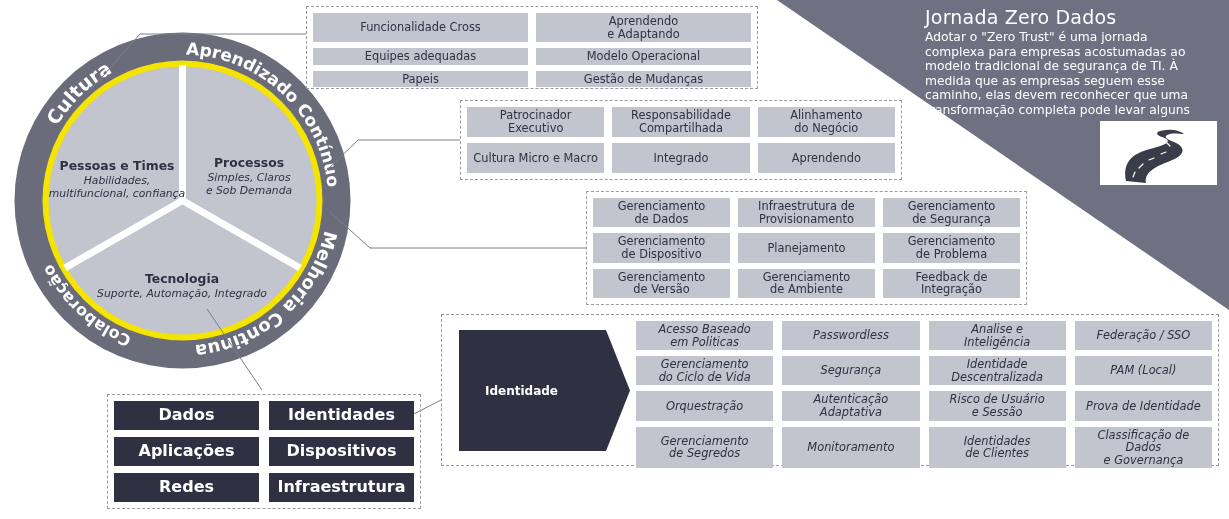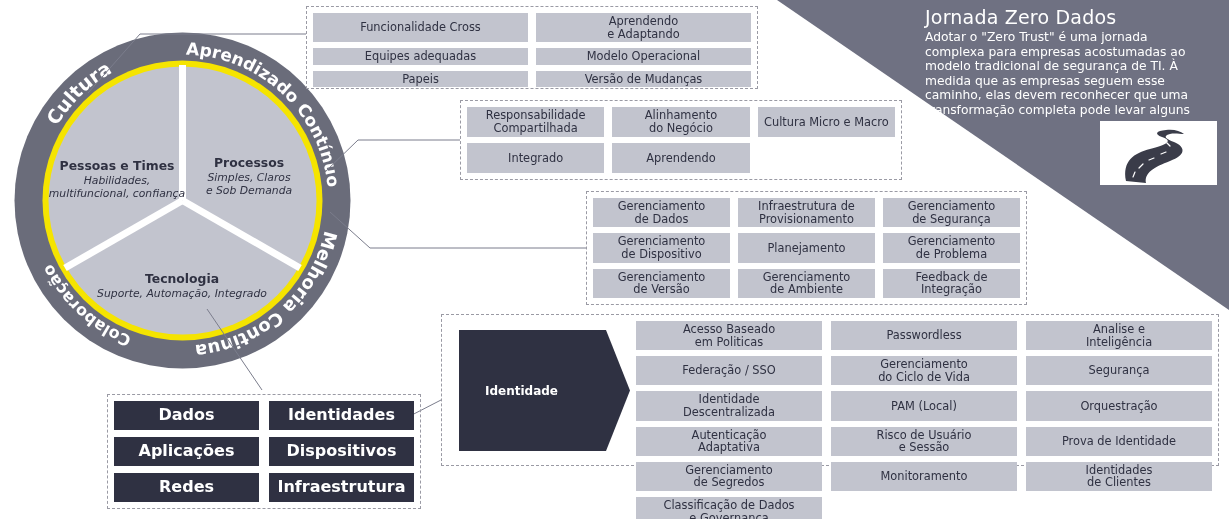--- a/index.html
+++ b/index.html
@@ -84,22 +84,23 @@
 
   
   .id-box{
     position:absolute;left:17px;top:15px;width:125px;height:121px;
     background:#2f3142;color:#fff;font-size:12px;font-weight:bold;
     display:flex;align-items:center;justify-content:center;
   }
   .id-arrow{position:absolute;left:142px;top:15px;width:46px;height:121px;}
   .id-grid{
     position:absolute;left:194px;top:6px;right:6px;bottom:6px;
-    display:grid;grid-template-columns:repeat(3,1fr);grid-template-rows:repeat(4,1fr);
+    display:grid;grid-template-columns:repeat(4,1fr);grid-template-rows:repeat(4,1fr);
     gap:6px 9px;
+    font-style:italic;
   }
 
   
   .links{position:absolute;left:0;top:0;width:1229px;height:519px;z-index:3;pointer-events:none;}
 </style>
 </head>
 <body>
 
 <div class="stage">
 
@@ -191,26 +192,27 @@
     </svg>
   </div>
 
   <div class="group" id="g-cultura">
     <div class="grid">
       <div class="chip">Funcionalidade Cross</div>
       <div class="chip">Aprendendo<br>e Adaptando</div>
       <div class="chip">Equipes adequadas</div>
       <div class="chip">Modelo Operacional</div>
       <div class="chip">Papeis</div>
-      <div class="chip">Versão de Mudanças</div>
+      <div class="chip">Gestão de Mudanças</div>
     </div>
   </div>
 
   <div class="group" id="g-processos">
     <div class="grid">
+      <div class="chip">Patrocinador<br>Executivo</div>
       <div class="chip">Responsabilidade<br>Compartilhada</div>
       <div class="chip">Alinhamento<br>do Negócio</div>
       <div class="chip">Cultura Micro e Macro</div>
       <div class="chip">Integrado</div>
       <div class="chip">Aprendendo</div>
     </div>
   </div>
 
   <div class="group" id="g-tecnologia">
     <div class="grid">

